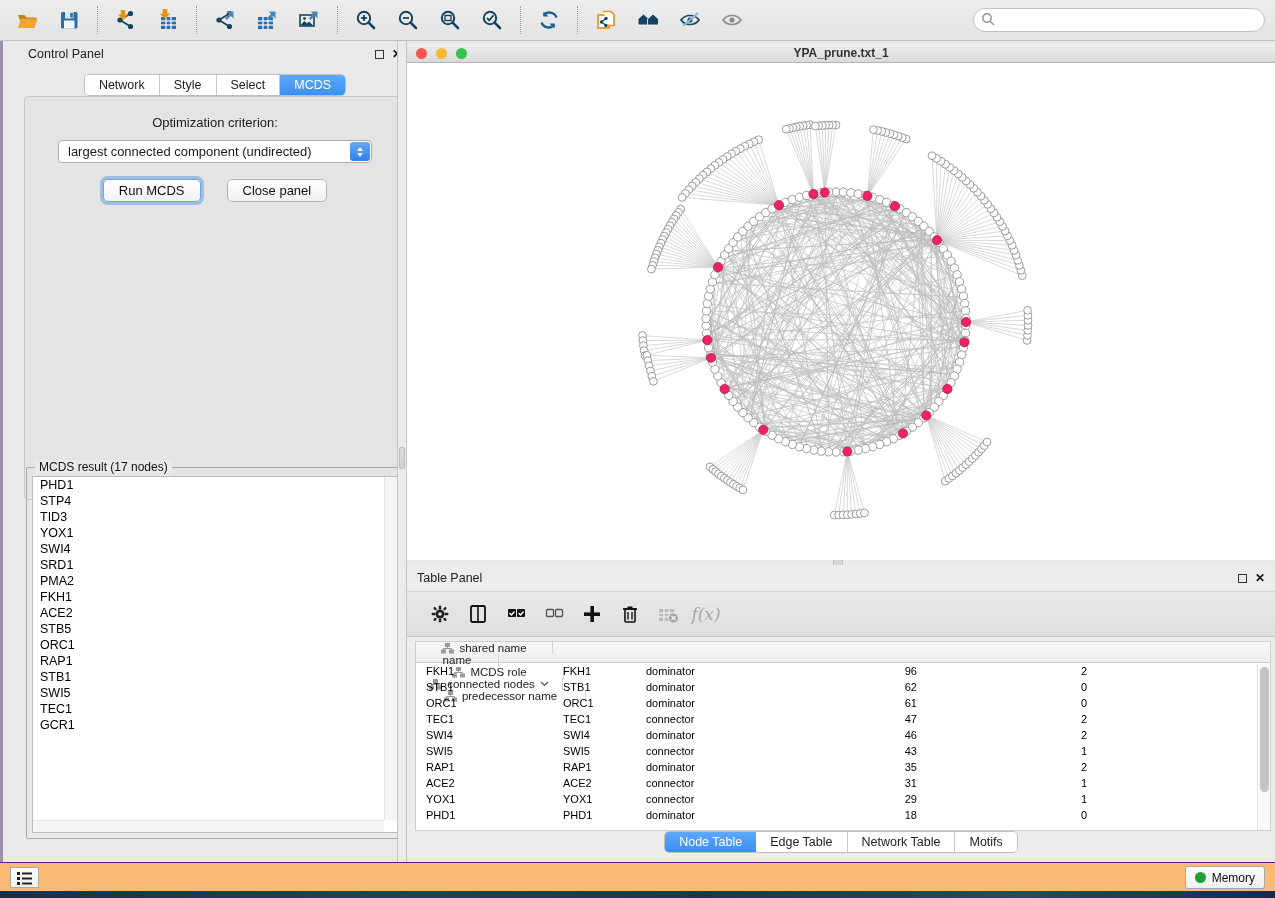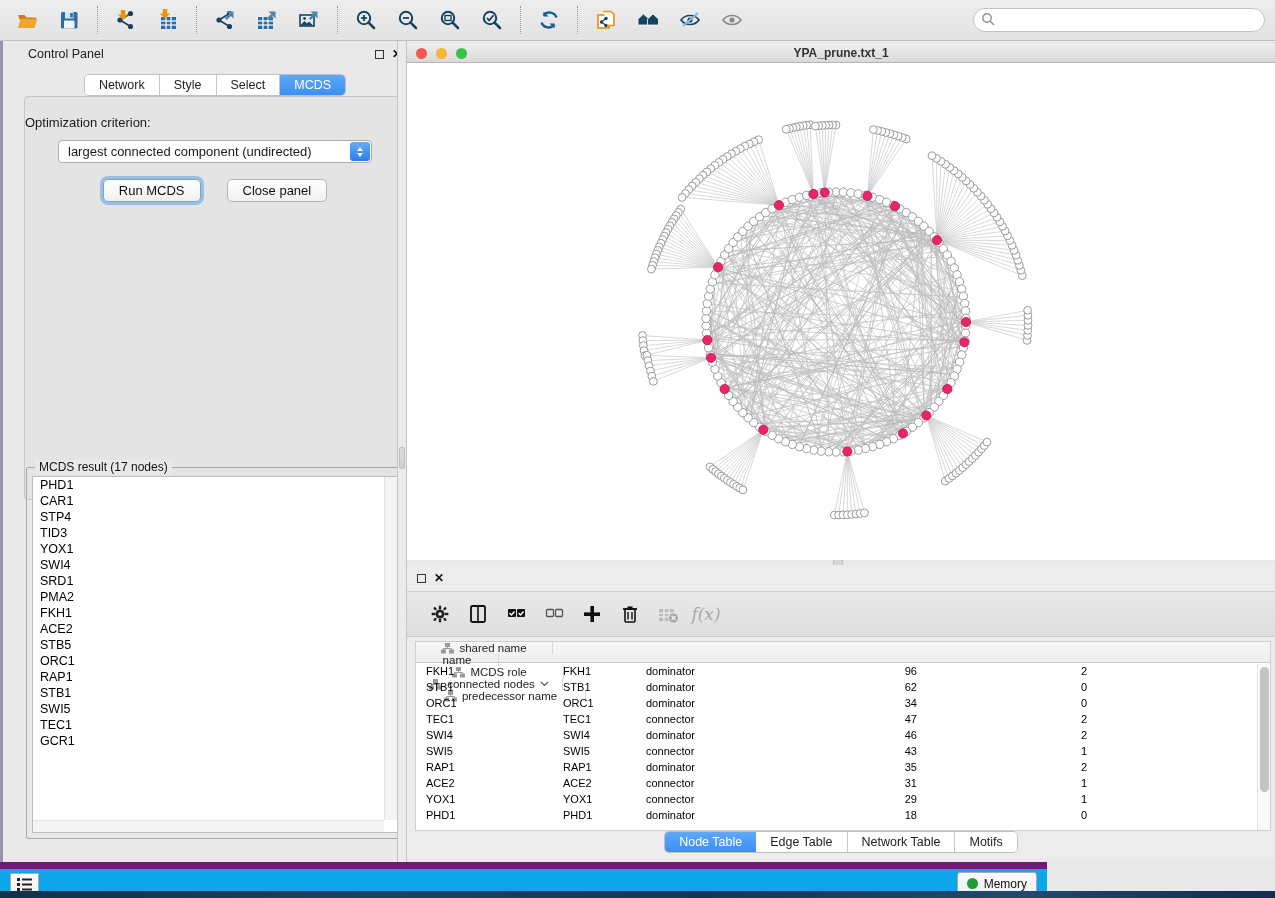--- a/index.html
+++ b/index.html
@@ -32,21 +32,21 @@
 
   #cp-tabs { position:absolute; left:0; top:33px; width:100%; display:flex; justify-content:center; }
   .seg-group { display:flex; background:#fff; border:1px solid #bfbfbf; border-radius:5px; overflow:hidden; }
   .seg-tab { padding:3px 14px; font-size:12.5px; color:#222; background:#fff;
     border-right:1px solid #c9c9c9; cursor:default; }
   .seg-tab:last-child { border-right:none; }
   .seg-tab.active { background:linear-gradient(#5fa9fa,#3a8ef5); color:#fff; border-right:none; }
 
   #cp-inner { position:absolute; left:6px; top:55px; width:382px; height:404px;
     background:#e4e4e4; border:1px solid #c6c6c6; border-radius:4px; }
-  #criterion-label { text-align:left; font-size:13px; color:#1a1a1a; margin-top:18px; }
+  #criterion-label { text-align:center; font-size:13px; color:#1a1a1a; margin-top:18px; }
   #criterion-select { position:relative; margin:10px auto 16px; width:314px; height:23px; background:#fff;
     border:1px solid #adadad; border-radius:4px; font-size:13px; color:#1a1a1a;
     display:flex; align-items:center; padding-left:9px; }
   #criterion-stepper { position:absolute; right:1px; top:1px; width:20px; height:19px; border-radius:3px;
     background:linear-gradient(#66acf9,#2e7ce8); display:flex; flex-direction:column;
     align-items:center; justify-content:center; gap:2px; }
   .tri-up { width:0; height:0; border-left:3.5px solid transparent; border-right:3.5px solid transparent;
     border-bottom:4px solid #fff; }
   .tri-down { width:0; height:0; border-left:3.5px solid transparent; border-right:3.5px solid transparent;
     border-top:4px solid #fff; }
@@ -105,22 +105,22 @@
   .td-left { padding-left:10px; text-align:left; }
   .td-right { padding-right:14px; text-align:right; }
   #tp-vscroll { position:absolute; right:0px; top:22px; width:13px; bottom:0;
     background:#fafafa; border-left:1px solid #e4e4e4; }
   #tp-vthumb { position:absolute; left:1.5px; top:3px; width:9px; height:125px;
     background:#c3c3c3; border-radius:5px; }
 
   #tp-tabs { position:absolute; left:0; bottom:5px; width:100%; display:flex; justify-content:center; }
 
   
-  #status-bar { position:absolute; left:0; top:862px; width:1047px; height:29px; background:#0ea5e9;
-    border-top:7px solid #701a75; }
+  #status-bar { position:absolute; left:0; top:862px; width:1275px; height:29px; background:#fdba74;
+    border-top:1px solid #701a75; }
   #list-btn { position:absolute; left:10px; top:4px; width:29px; height:21px;
     background:linear-gradient(#fdfdfd,#efefef); border:1px solid #a9a9a9;
     display:flex; align-items:center; justify-content:center; }
   #memory-btn { position:absolute; right:10px; top:3px; height:23px;
     background:linear-gradient(#fbfbfb,#f0f0f0); border:1px solid #a9a9a9; border-radius:3px;
     display:flex; align-items:center; gap:6px; padding:0 9px; font-size:12px; color:#111; }
   #memory-dot { width:11px; height:11px; border-radius:50%; background:#1f9e38; }
 
   #wallpaper { position:absolute; left:0; top:891px; width:1275px; height:7px;
     background:linear-gradient(90deg,#14304f,#1d4166 30%,#16355a 55%,#23486e 80%,#122c4e); }
@@ -315,21 +315,20 @@
       <div id="cp-buttons">
         <button class="mac-btn focus-ring">Run MCDS</button>
         <button class="mac-btn">Close panel</button>
       </div>
     </div>
     <div id="mcds-fieldset">
       <span id="mcds-legend">MCDS result (17 nodes)</span>
       <div id="mcds-list">
         <div id="mcds-items">
             <div class="mcds-item">PHD1</div>
-            <div class="mcds-item">CAR1</div>
             <div class="mcds-item">STP4</div>
             <div class="mcds-item">TID3</div>
             <div class="mcds-item">YOX1</div>
             <div class="mcds-item">SWI4</div>
             <div class="mcds-item">SRD1</div>
             <div class="mcds-item">PMA2</div>
             <div class="mcds-item">FKH1</div>
             <div class="mcds-item">ACE2</div>
             <div class="mcds-item">STB5</div>
             <div class="mcds-item">ORC1</div>
@@ -1119,20 +1118,21 @@
         <circle cx="317.6" cy="326.0" r="4.6" fill="#ec2465" stroke="#b81a52" stroke-width="0.8"></circle>
         <circle cx="356.3" cy="366.8" r="4.6" fill="#ec2465" stroke="#b81a52" stroke-width="0.8"></circle>
         <circle cx="440.3" cy="388.5" r="4.6" fill="#ec2465" stroke="#b81a52" stroke-width="0.8"></circle>
         <circle cx="496.0" cy="370.4" r="4.6" fill="#ec2465" stroke="#b81a52" stroke-width="0.8"></circle>
         <circle cx="519.3" cy="352.5" r="4.6" fill="#ec2465" stroke="#b81a52" stroke-width="0.8"></circle>
         <circle cx="540.4" cy="326.0" r="4.6" fill="#ec2465" stroke="#b81a52" stroke-width="0.8"></circle>
       </svg></div>
 
   <div id="table-panel">
     <div class="panel-header">
+      <span class="panel-title">Table Panel</span>
       <span class="panel-icons">
         <span class="float-icon"></span>
         <span class="close-glyph">✕</span>
       </span>
     </div>
     <div id="tp-toolbar">
         <button class="tp-btn">
           <svg width="22" height="22" viewBox="0 0 22 22">
             <circle cx="11" cy="11" r="4.5" fill="#222"></circle>
             <circle cx="11" cy="11" r="1.8" fill="#e6e6e6"></circle>
@@ -1266,21 +1266,21 @@
             <div class="td-cell td-left" style="width:137px">STB1</div>
             <div class="td-cell td-left" style="width:83px">STB1</div>
             <div class="td-cell td-left" style="width:148px">dominator</div>
             <div class="td-cell td-right" style="width:147px">62</div>
             <div class="td-cell td-right" style="width:170px">0</div>
           </div>
           <div class="tr-row">
             <div class="td-cell td-left" style="width:137px">ORC1</div>
             <div class="td-cell td-left" style="width:83px">ORC1</div>
             <div class="td-cell td-left" style="width:148px">dominator</div>
-            <div class="td-cell td-right" style="width:147px">34</div>
+            <div class="td-cell td-right" style="width:147px">61</div>
             <div class="td-cell td-right" style="width:170px">0</div>
           </div>
           <div class="tr-row">
             <div class="td-cell td-left" style="width:137px">TEC1</div>
             <div class="td-cell td-left" style="width:83px">TEC1</div>
             <div class="td-cell td-left" style="width:148px">connector</div>
             <div class="td-cell td-right" style="width:147px">47</div>
             <div class="td-cell td-right" style="width:170px">2</div>
           </div>
           <div class="tr-row">

